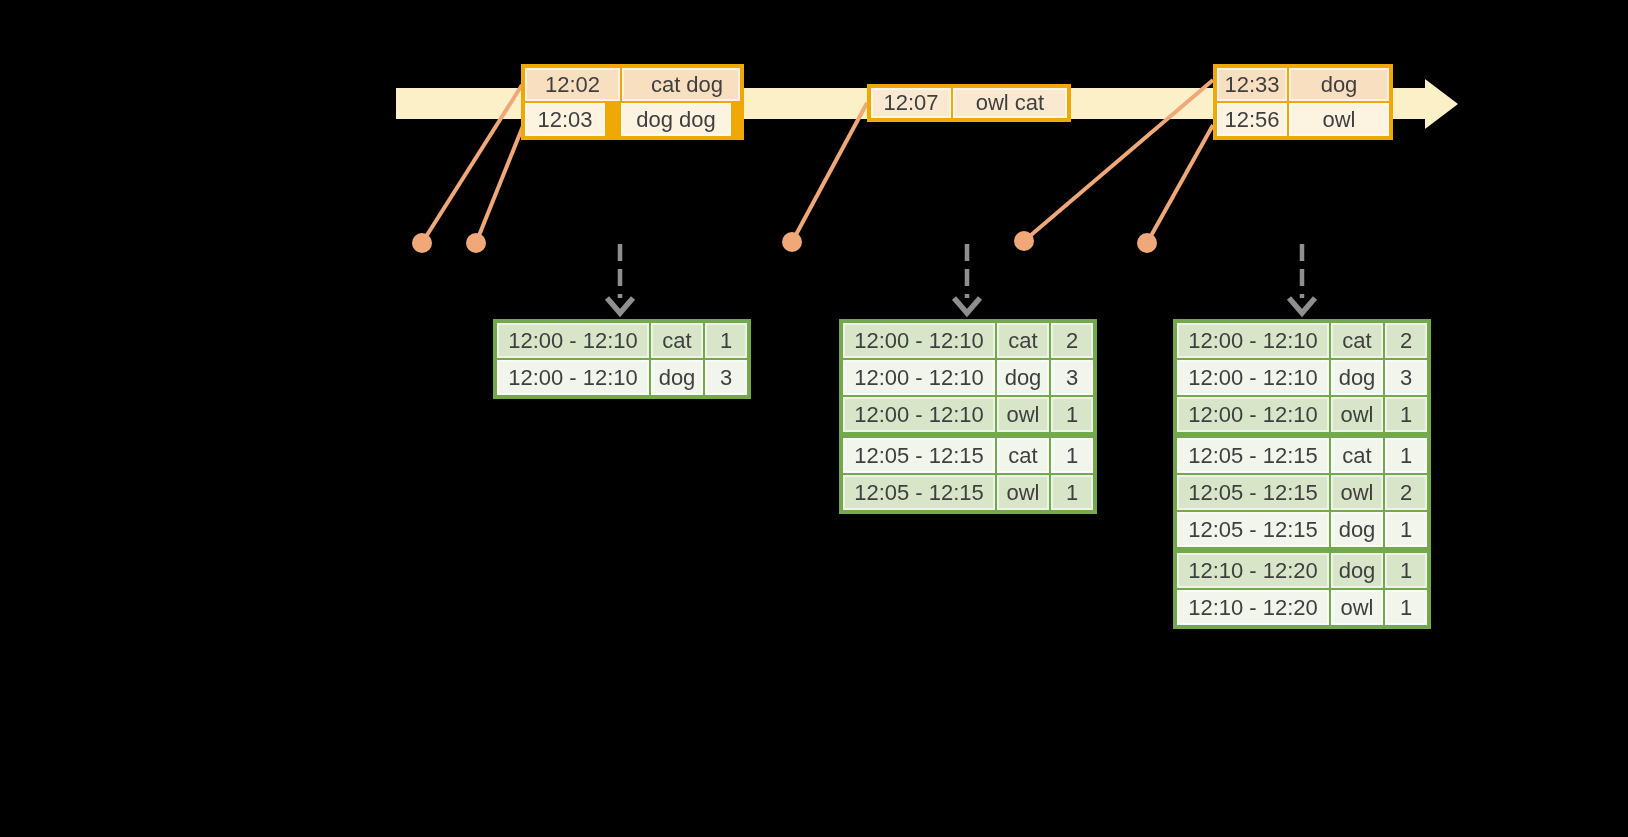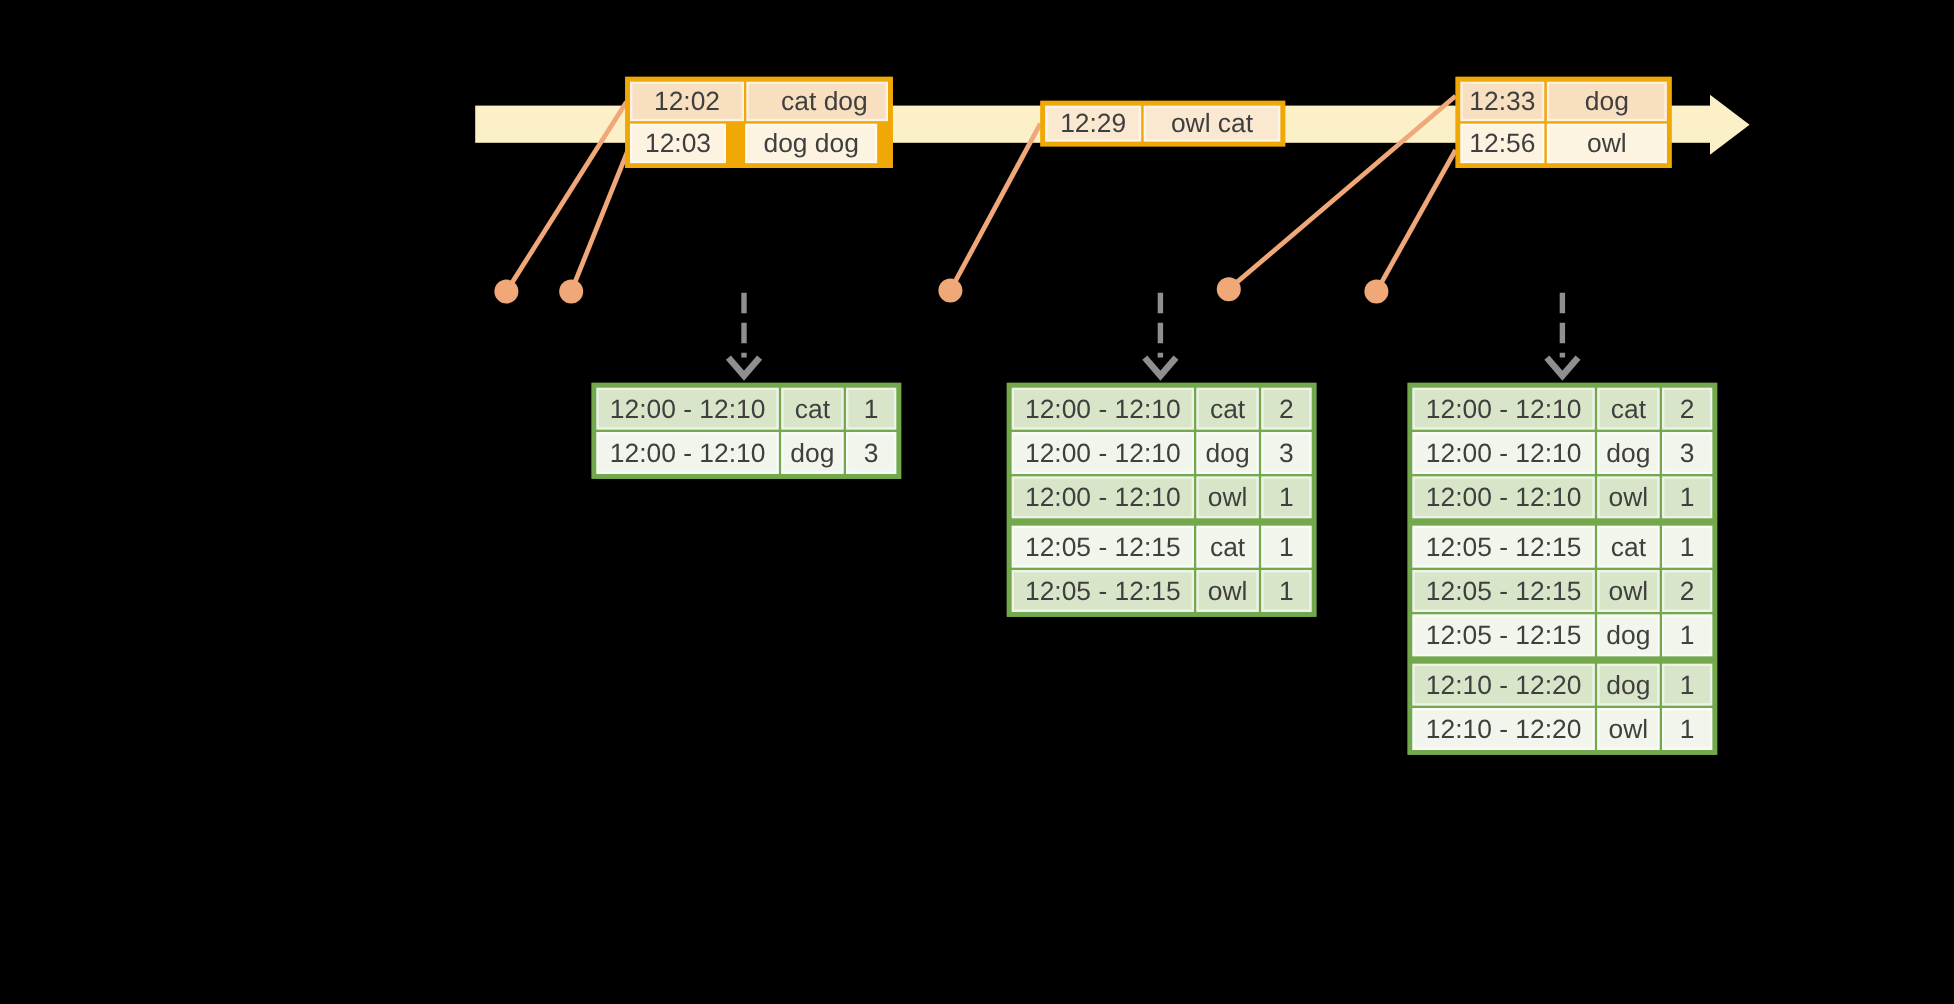--- a/index.html
+++ b/index.html
@@ -48,21 +48,21 @@
         <div class="cell" style="width: 95px; height: 33px; background: rgb(248, 223, 192);">12:02</div>
         <div class="cell" style="width: 118px; height: 33px; background: rgb(248, 223, 192); padding-left: 12px;">cat dog</div>
       </div>
       <div class="trow" style="margin-top: 2px;">
         <div class="cell" style="width: 80px; height: 33px; background: rgb(253, 243, 225);">12:03</div>
         <div class="cell" style="width: 110px; height: 33px; background: rgb(253, 243, 225); margin-left: 14px;">dog dog</div>
       </div>
     </div>
     <div class="etable" style="left: 867px; top: 84px; border-color: rgb(240, 168, 7); background: rgb(240, 168, 7);">
       <div class="trow">
-        <div class="cell" style="width: 80px; height: 30px; background: rgb(250, 232, 209);">12:29</div>
+        <div class="cell" style="width: 80px; height: 30px; background: rgb(250, 232, 209);">12:07</div>
         <div class="cell" style="width: 114px; height: 30px; background: rgb(250, 232, 209);">owl cat</div>
       </div>
     </div>
     <div class="etable" style="left: 1213px; top: 64px; border-color: rgb(240, 168, 7); background: rgb(240, 168, 7);">
       <div class="trow">
         <div class="cell" style="width: 70px; height: 33px; background: rgb(248, 223, 192);">12:33</div>
         <div class="cell" style="width: 100px; height: 33px; background: rgb(248, 223, 192);">dog</div>
       </div>
       <div class="trow" style="margin-top: 2px;">
         <div class="cell" style="width: 70px; height: 33px; background: rgb(253, 243, 225);">12:56</div>

